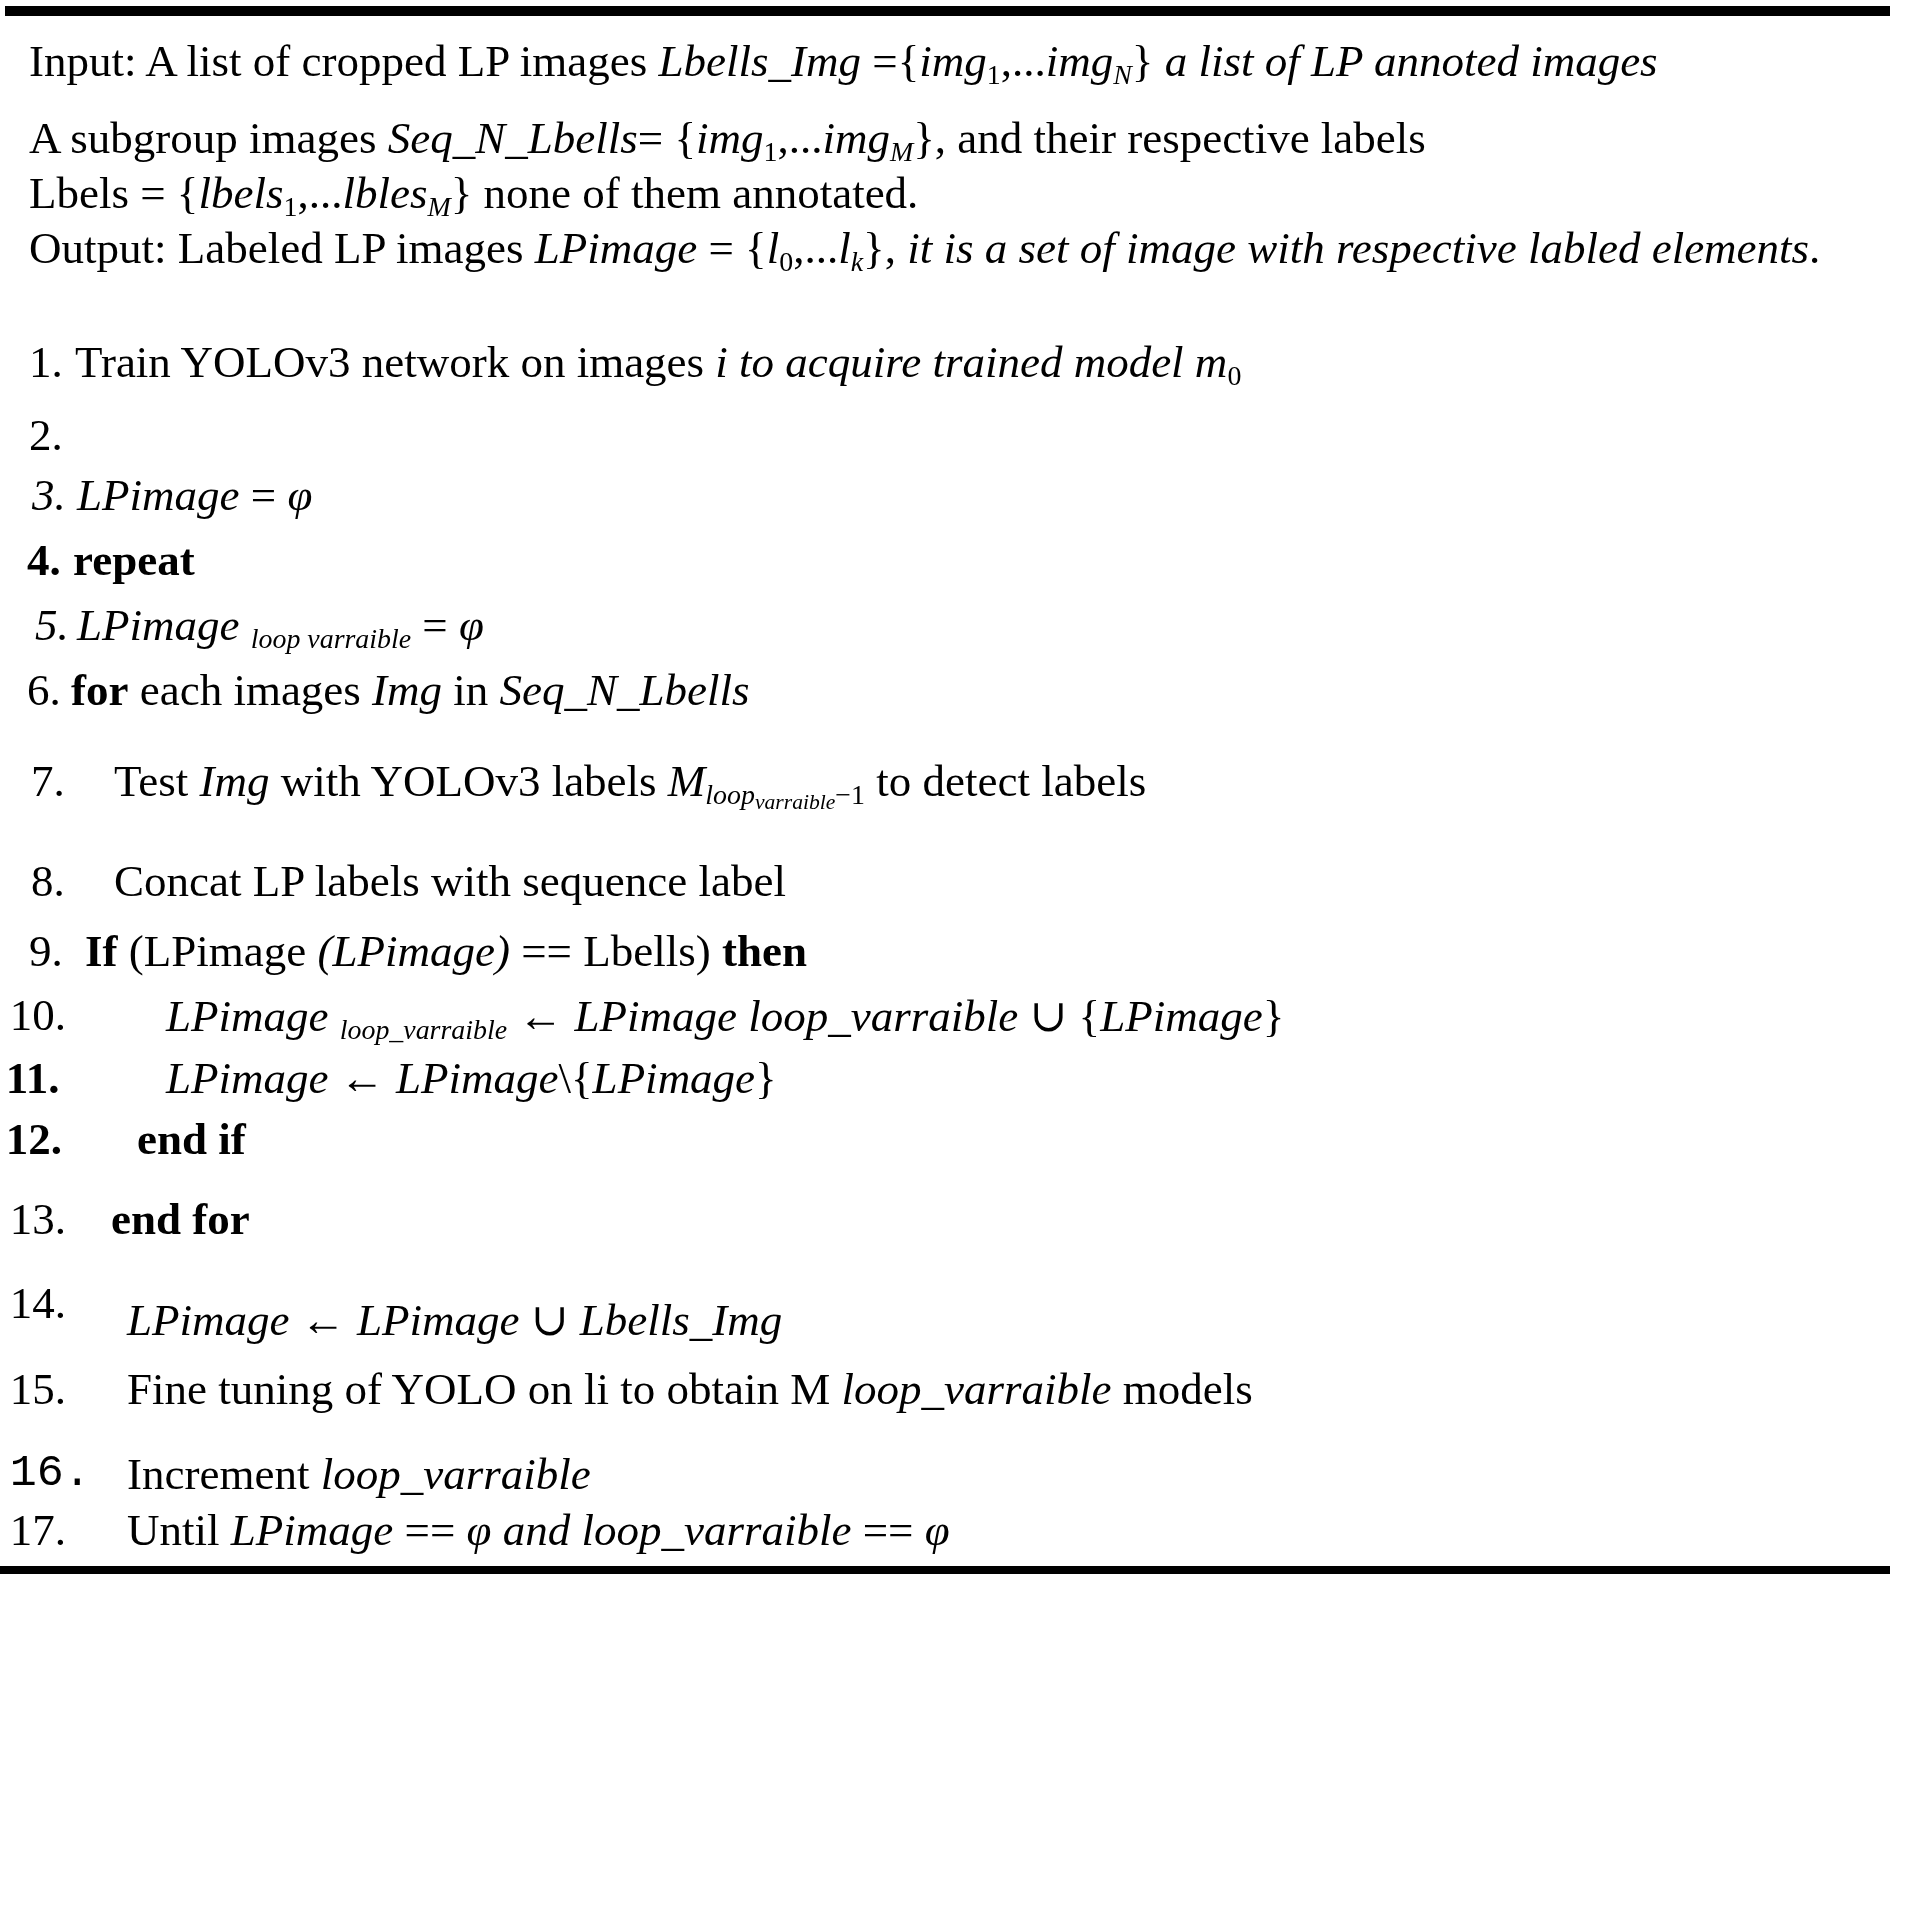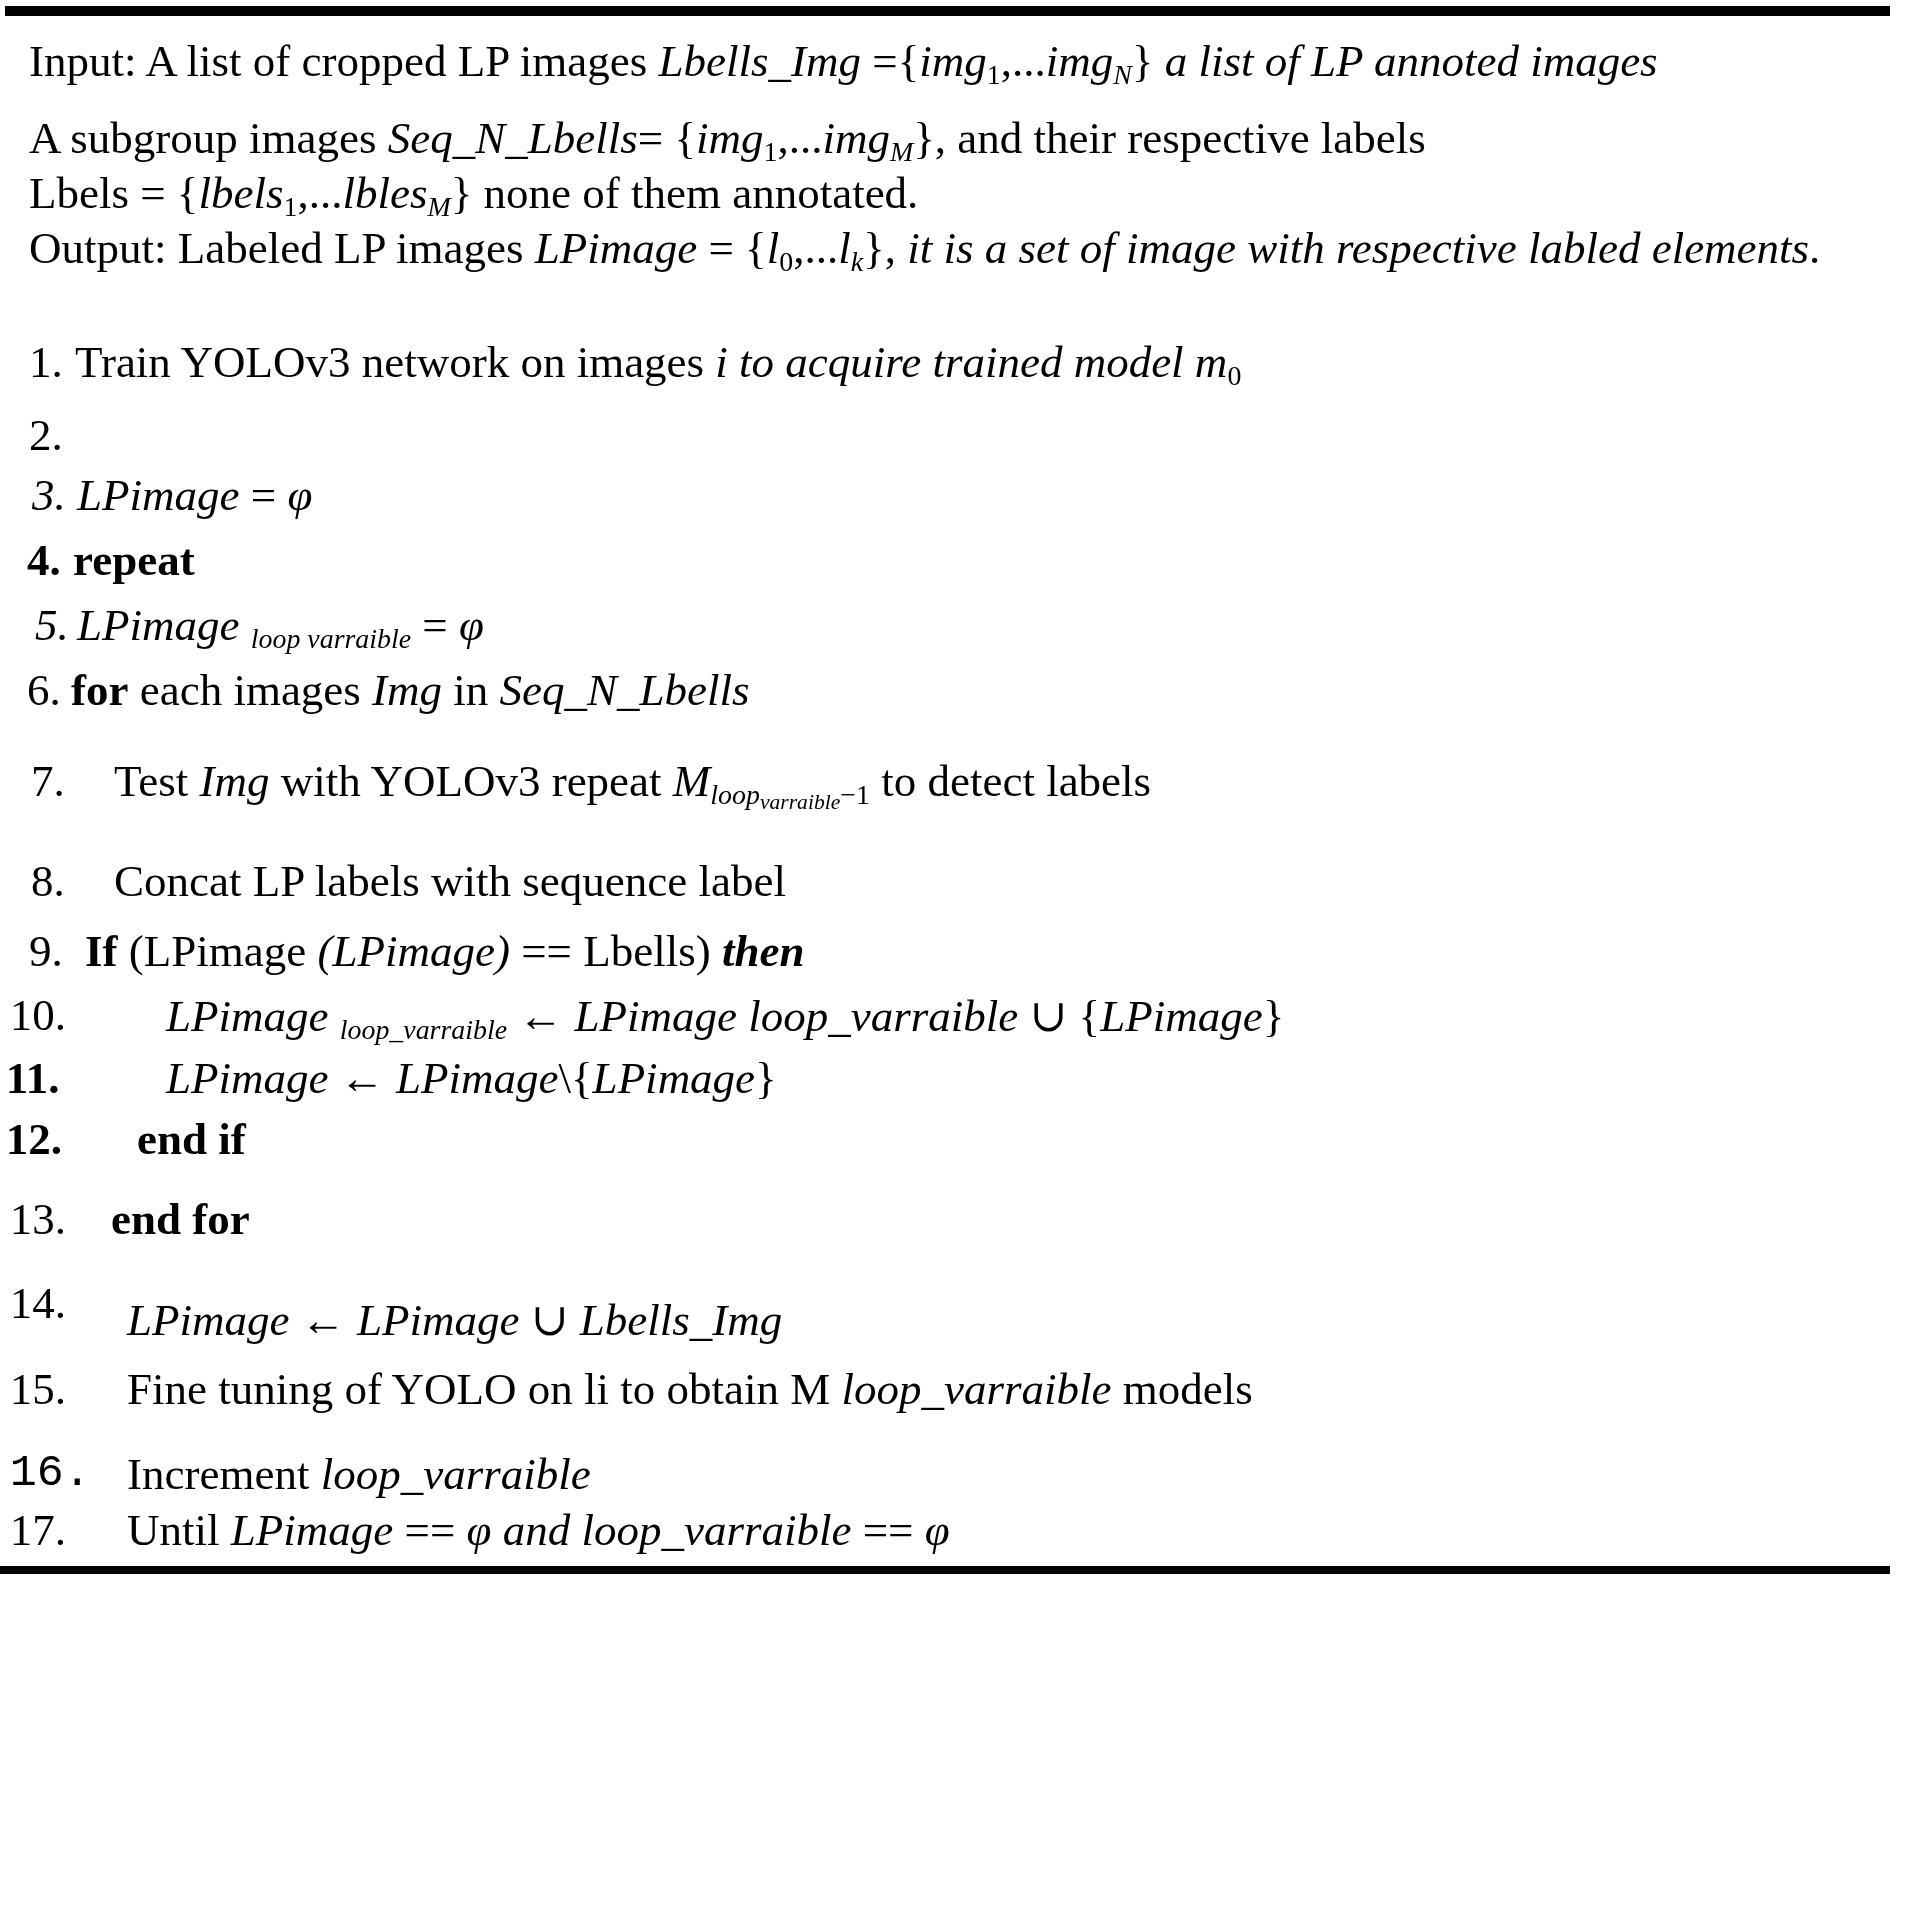--- a/index.html
+++ b/index.html
@@ -12,21 +12,21 @@
   #top-rule{left:4.8px;top:5.8px;width:1885px;height:10.6px;}
   #bottom-rule{left:0px;top:1566px;width:1890px;height:7.7px;}
   #algorithm{position:absolute;left:0;top:0;width:1924px;height:1931px;font-size:45px;}
   .hline,.step{position:absolute;left:0;top:0;width:1924px;height:60px;white-space:nowrap;}
   .hline .content{position:absolute;white-space:nowrap;}
   .step .num{position:absolute;white-space:nowrap;}
   .step .content{position:absolute;white-space:nowrap;}
   .rn{font-style:normal;font-weight:normal;}
   .it{font-style:italic;}
   .bd{font-weight:bold;font-style:normal;}
-  .bi{font-weight:bold;font-style:italic;text-align:center;}
+  .bi{font-weight:bold;text-align:center;}
   .sub{font-size:0.62em;vertical-align:-0.28em;}
   .ssub{font-size:0.48em;vertical-align:-0.62em;}
 </style>
 </head>
 <body>
 
 <div id="top-rule" class="rule"></div>
 
 <div id="algorithm">
     <div class="hline" style="top: 35px;">
@@ -59,21 +59,21 @@
     <div class="step" style="top: 599px;">
       <span class="num it" style="left: 35px;">5.</span>
       <span class="content" style="left: 77px;"><span class="it">LPimage </span><span class="sub it">loop  varraible</span><span class="rn"> = </span><span class="it">φ</span></span>
     </div>
     <div class="step" style="top: 664px;">
       <span class="num rn" style="left: 27px;">6.</span>
       <span class="content" style="left: 71px;"><span class="bd">for</span><span class="rn"> each images </span><span class="it">Img</span><span class="rn"> in </span><span class="it">Seq_N_Lbells</span></span>
     </div>
     <div class="step" style="top: 755px;">
       <span class="num rn" style="left: 31px;">7.</span>
-      <span class="content" style="left: 114px;"><span class="rn">Test </span><span class="it">Img</span><span class="rn"> with YOLOv3 repeat </span><span class="it">M</span><span class="sub it">loop</span><span class="ssub it">varraible</span><span class="sub rn">−1</span><span class="rn"> to detect labels</span></span>
+      <span class="content" style="left: 114px;"><span class="rn">Test </span><span class="it">Img</span><span class="rn"> with YOLOv3 labels </span><span class="it">M</span><span class="sub it">loop</span><span class="ssub it">varraible</span><span class="sub rn">−1</span><span class="rn"> to detect labels</span></span>
     </div>
     <div class="step" style="top: 855px;">
       <span class="num rn" style="left: 31px;">8.</span>
       <span class="content" style="left: 114px;"><span class="rn">Concat LP labels with sequence label</span></span>
     </div>
     <div class="step" style="top: 925px;">
       <span class="num rn" style="left: 29px;">9.</span>
       <span class="content" style="left: 85px;"><span class="bd">If</span><span class="rn"> (LPimage </span><span class="it">(LPimage)</span><span class="rn"> == Lbells) </span><span class="bi">then</span></span>
     </div>
     <div class="step" style="top: 989px;">

